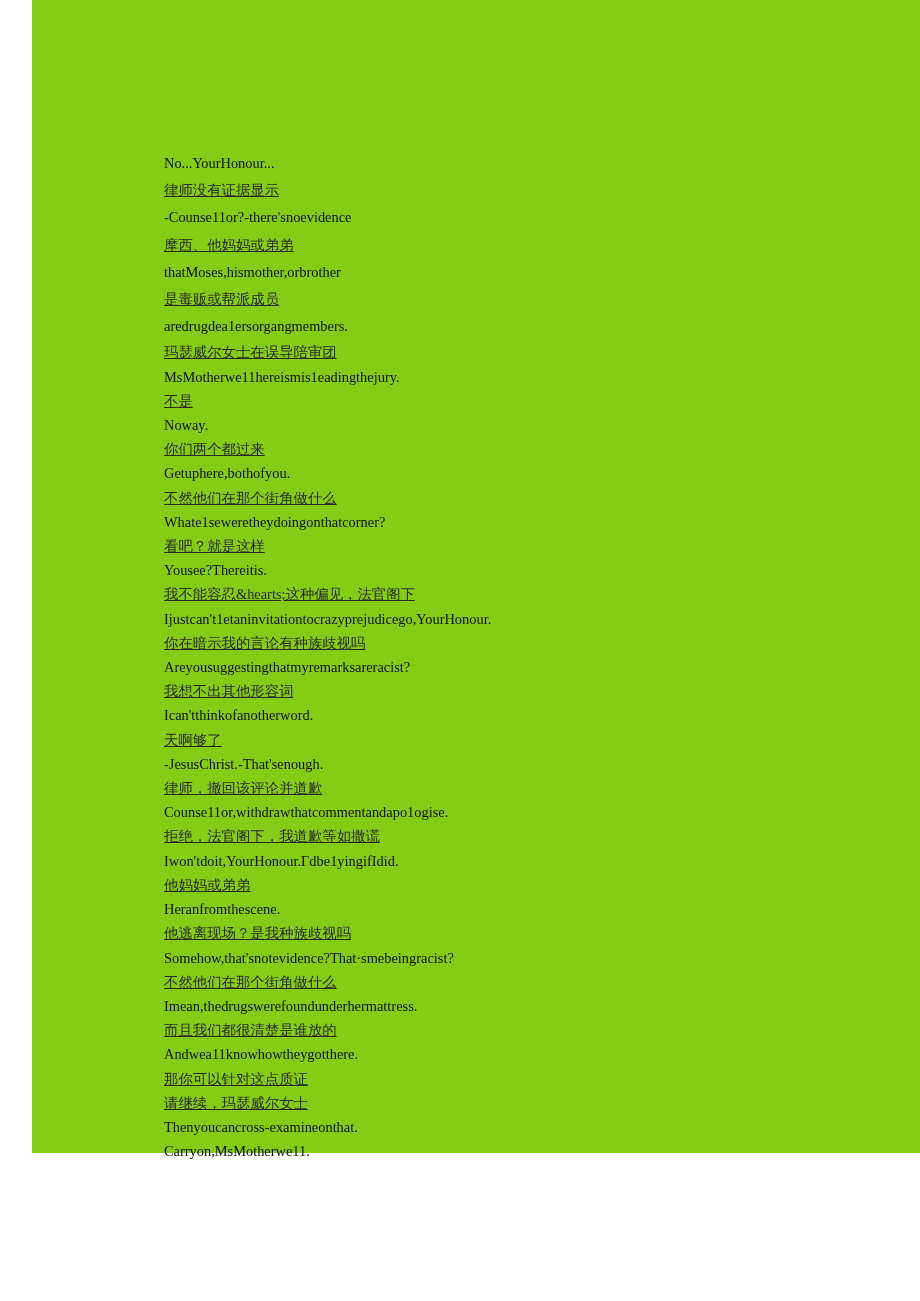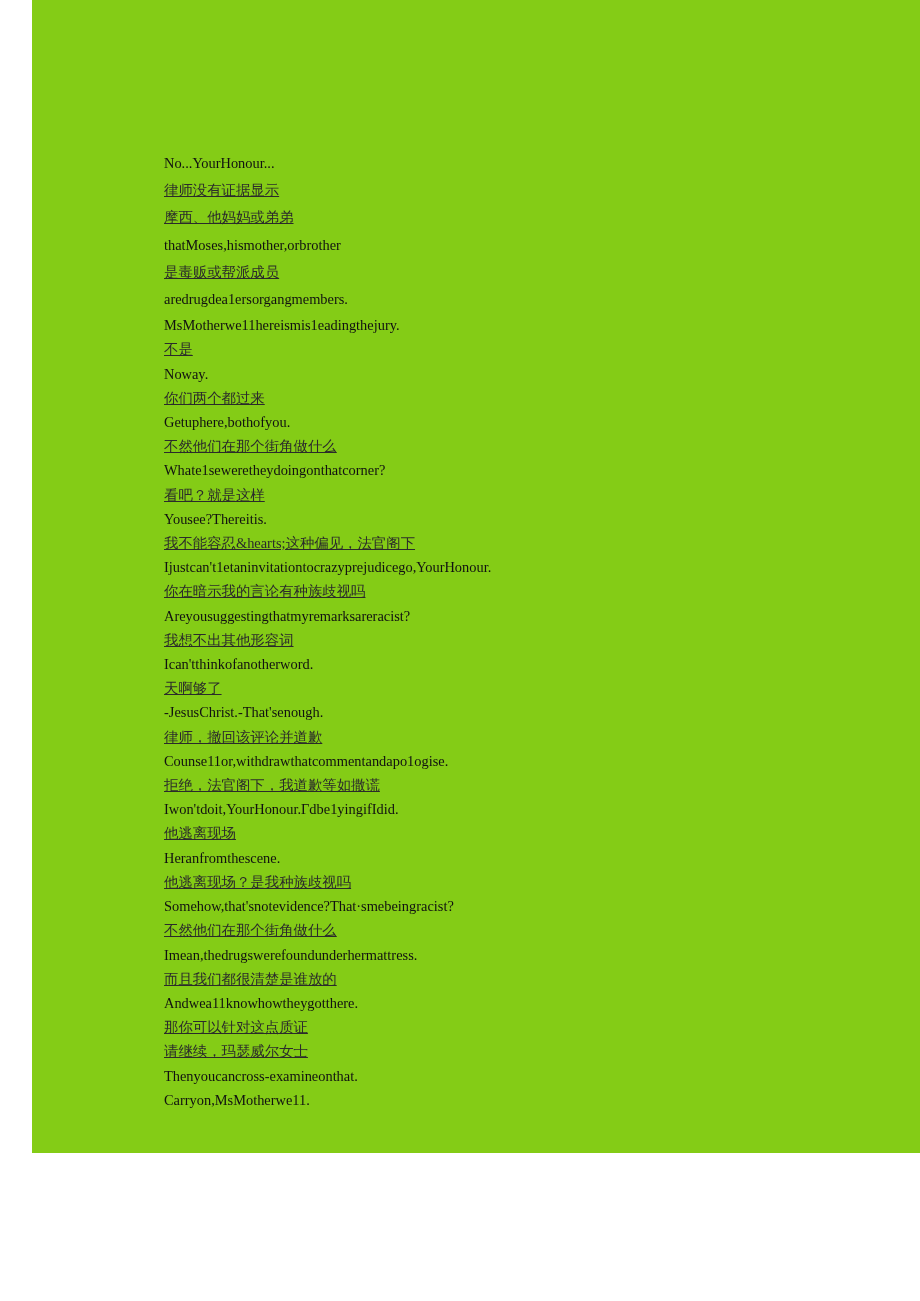--- a/index.html
+++ b/index.html
@@ -48,24 +48,26 @@
     line-height: 27.2px;
   }
 </style>
 </head>
 <body>
 
 <div class="page">
   <div class="transcript">
       <div class="line en loose">No...YourHonour...</div>
       <div class="line zh loose">律师没有证据显示</div>
+      <div class="line en loose">-Counse11or?-there'snoevidence</div>
       <div class="line zh loose">摩西、他妈妈或弟弟</div>
       <div class="line en loose">thatMoses,hismother,orbrother</div>
       <div class="line zh loose">是毒贩或帮派成员</div>
       <div class="line en loose">aredrugdea1ersorgangmembers.</div>
+      <div class="line zh">玛瑟威尔女士在误导陪审团</div>
       <div class="line en">MsMotherwe11hereismis1eadingthejury.</div>
       <div class="line zh">不是</div>
       <div class="line en">Noway.</div>
       <div class="line zh">你们两个都过来</div>
       <div class="line en">Getuphere,bothofyou.</div>
       <div class="line zh">不然他们在那个街角做什么</div>
       <div class="line en">Whate1seweretheydoingonthatcorner?</div>
       <div class="line zh">看吧？就是这样</div>
       <div class="line en">Yousee?Thereitis.</div>
       <div class="line zh">我不能容忍&amp;hearts;这种偏见，法官阁下</div>
@@ -73,21 +75,21 @@
       <div class="line zh">你在暗示我的言论有种族歧视吗</div>
       <div class="line en">Areyousuggestingthatmyremarksareracist?</div>
       <div class="line zh">我想不出其他形容词</div>
       <div class="line en">Ican'tthinkofanotherword.</div>
       <div class="line zh">天啊够了</div>
       <div class="line en">-JesusChrist.-That'senough.</div>
       <div class="line zh">律师，撤回该评论并道歉</div>
       <div class="line en">Counse11or,withdrawthatcommentandapo1ogise.</div>
       <div class="line zh">拒绝，法官阁下，我道歉等如撒谎</div>
       <div class="line en">Iwon'tdoit,YourHonour.Гdbe1yingifIdid.</div>
-      <div class="line zh">他逃离现场</div>
+      <div class="line zh">他妈妈或弟弟</div>
       <div class="line en">Heranfromthescene.</div>
       <div class="line zh">他逃离现场？是我种族歧视吗</div>
       <div class="line en">Somehow,that'snotevidence?That·smebeingracist?</div>
       <div class="line zh">不然他们在那个街角做什么</div>
       <div class="line en">Imean,thedrugswerefoundunderhermattress.</div>
       <div class="line zh">而且我们都很清楚是谁放的</div>
       <div class="line en">Andwea11knowhowtheygotthere.</div>
       <div class="line zh">那你可以针对这点质证</div>
       <div class="line zh">请继续，玛瑟威尔女士</div>
       <div class="line en">Thenyoucancross-examineonthat.</div>

